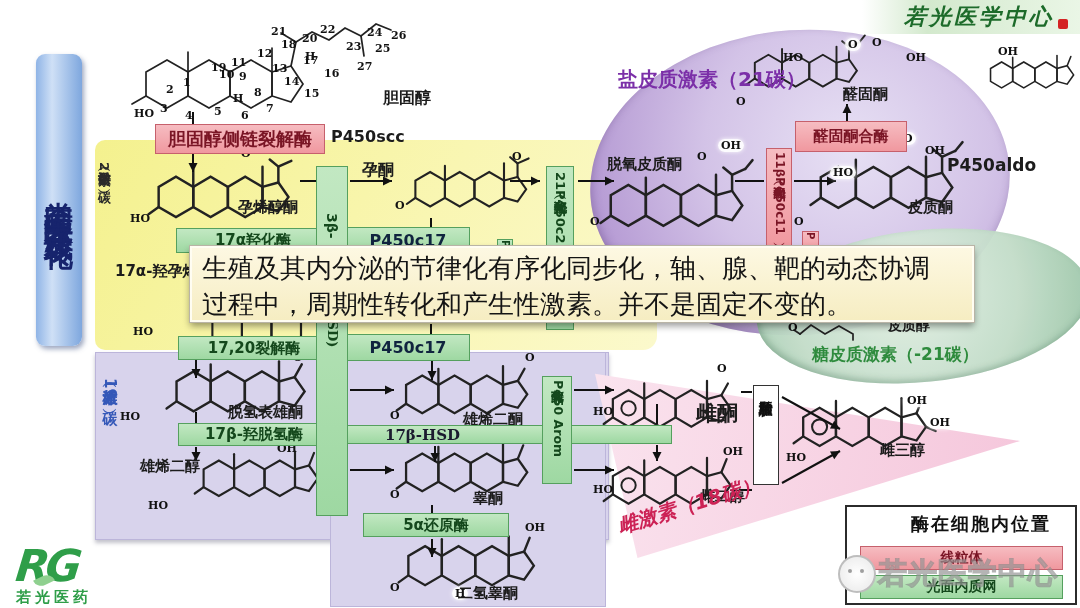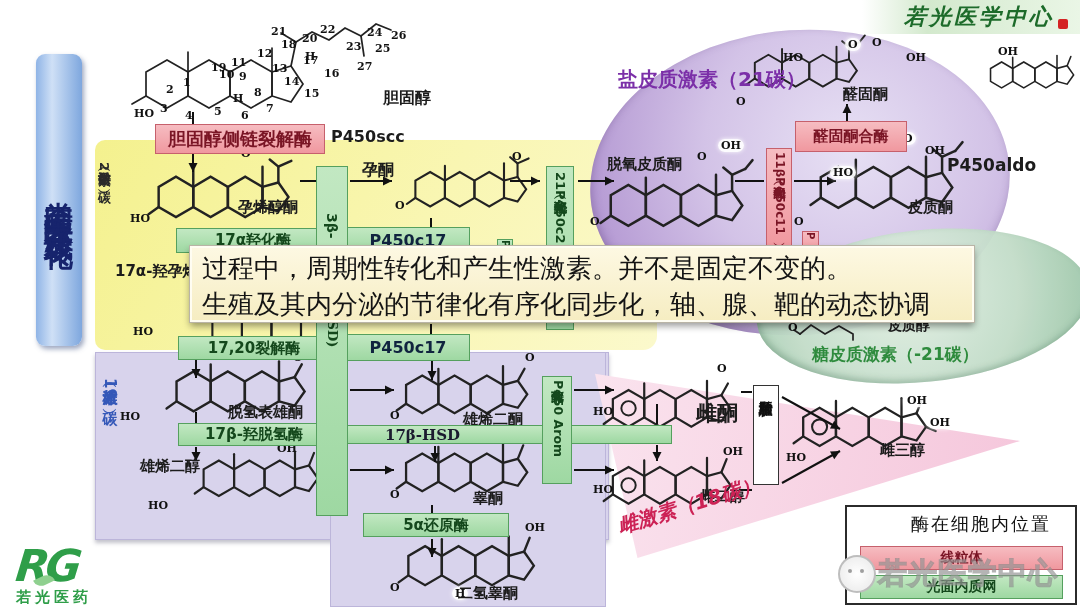--- a/index.html
+++ b/index.html
@@ -49,21 +49,21 @@
   .pill{background:rgba(255,255,255,.92);border-radius:9px;padding:0 3px;box-shadow:0 0 4px rgba(255,255,255,.9);}
   .cnum{position:absolute;font-family:"DejaVu Serif","Liberation Serif",serif;font-weight:bold;
         font-size:11px;color:#111;z-index:11;}
   
   .overlay{left:190px;top:246px;width:784px;height:76px;z-index:30;box-sizing:border-box;
     background:linear-gradient(180deg,#fdf8e2,#f6edc2);border:2px solid #fffdf2;outline:1px solid #b9b4a6;
     box-shadow:0 4px 7px rgba(0,0,0,.4);padding:2px 10px;}
   .overlay div{font-size:26px;line-height:36px;color:#141414;letter-spacing:0px;white-space:nowrap;}
   
   .legend{left:845px;top:505px;width:232px;height:100px;background:#fff;border:2px solid #2b2b2b;z-index:20;box-sizing:border-box;}
-  .legend .t{text-align:center;font-size:18px;font-weight:normal;color:#111;margin-top:5px;letter-spacing:2px;padding-left:40px;}
+  .legend .t{text-align:center;font-size:18px;font-weight:bold;color:#111;margin-top:5px;letter-spacing:2px;padding-left:40px;}
   .sw{position:absolute;left:13px;width:203px;height:24px;display:flex;align-items:center;justify-content:center;
       font-size:14px;font-weight:bold;box-sizing:border-box;}
   
   .wm{left:838px;top:546px;width:242px;height:56px;z-index:35;display:flex;align-items:center;z-index:35;}
   .wm .face{width:34px;height:34px;border-radius:50%;border:2px solid rgba(150,150,150,.55);
     background:radial-gradient(circle,#ffffff,#e8e8e8);position:relative;flex:none;}
   .wm .face i{position:absolute;width:4px;height:4px;border-radius:50%;background:rgba(120,120,120,.7);top:12px;}
   .wm .wtext{font-size:29px;font-weight:bold;letter-spacing:1px;color:rgba(255,255,255,.25);
     -webkit-text-stroke:1.2px rgba(130,130,130,.6);white-space:nowrap;margin-left:2px;}
   
@@ -404,22 +404,22 @@
     <span style="font-size:14px;color:#111;margin-top:4px;">肝脏和胎盘</span>
   </div>
 
   <div class="grp" style="left:95px;top:162px;writing-mode:vertical-rl;font-size:13px;color:#2a2a2a;">孕前激素（21碳）</div>
   <div class="grp" style="left:100px;top:378px;writing-mode:vertical-rl;font-size:15px;color:#3558b8;">雄激素（19碳）</div>
   <div class="grp" style="left:618px;top:53px;font-size:20px;color:#7b2fa8;margin-top:13px;">盐皮质激素（21碳）</div>
   <div class="grp" style="left:812px;top:343px;font-size:17px;color:#2e8b3d;">糖皮质激素（-21碳）</div>
   <div class="grp" style="left:615px;top:492px;font-size:20px;font-style:italic;color:#cc2255;transform:rotate(-17deg);">雌激素（18碳）</div>
 
   <div class="abs overlay">
+    <div>生殖及其内分泌的节律化有序化同步化，轴、腺、靶的动态协调</div>
     <div>过程中，周期性转化和产生性激素。并不是固定不变的。</div>
-    <div>生殖及其内分泌的节律化有序化同步化，轴、腺、靶的动态协调</div>
   </div>
 
   <div class="abs legend">
     <div class="t">酶在细胞内位置</div>
     <div class="sw pink" style="top:39px;">
       <span>线粒体</span>
       </div>
     <div class="sw green" style="top:68px;">
       <span>光面内质网</span>
       </div>

